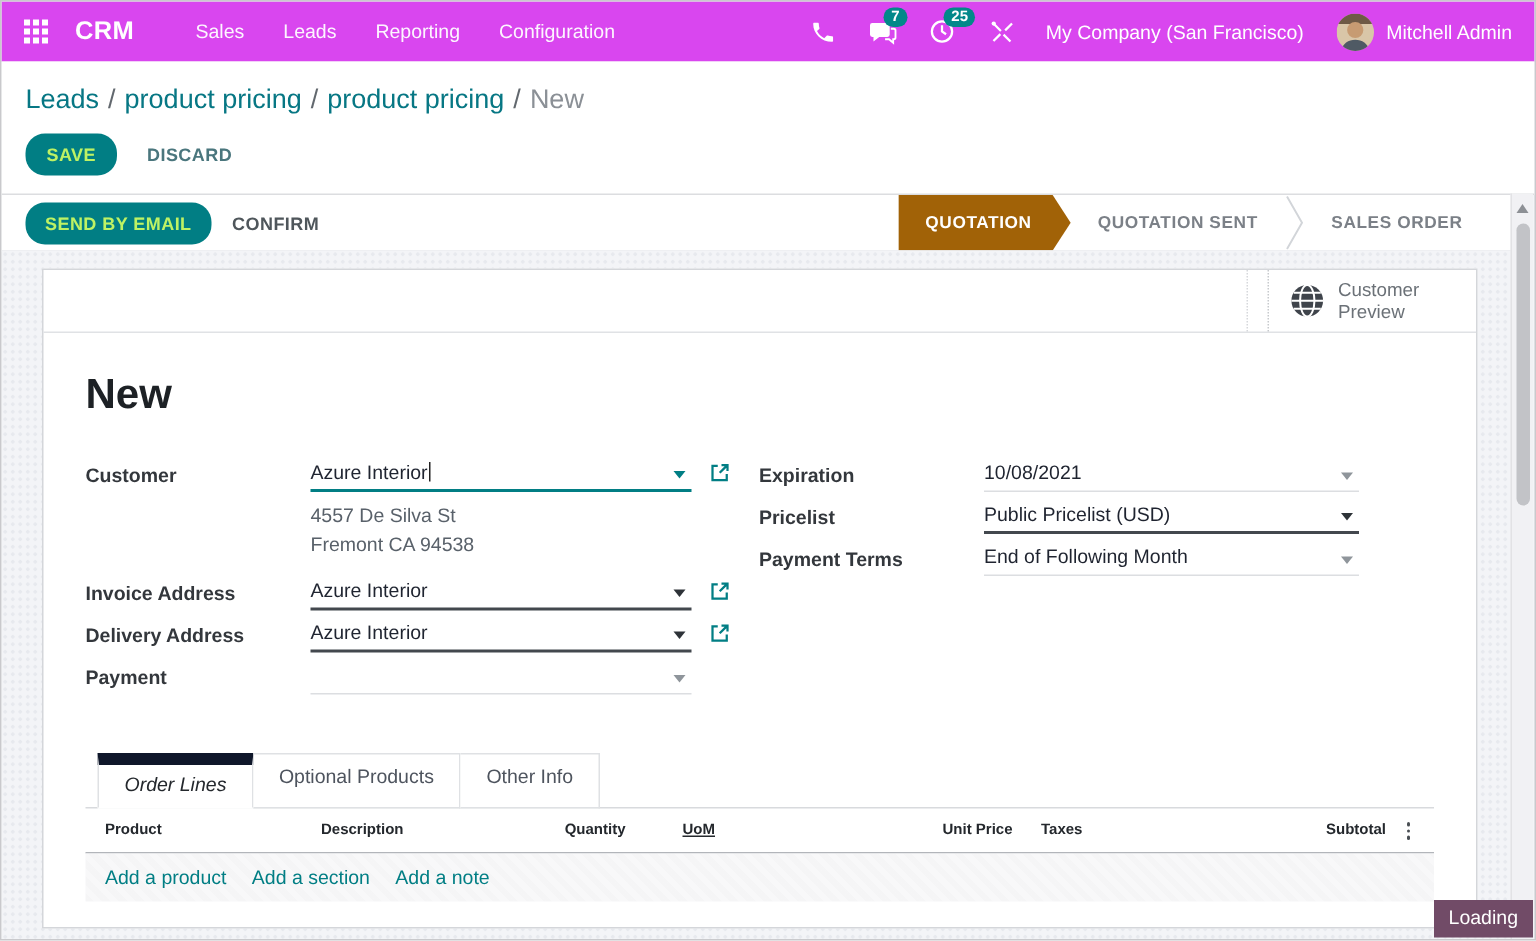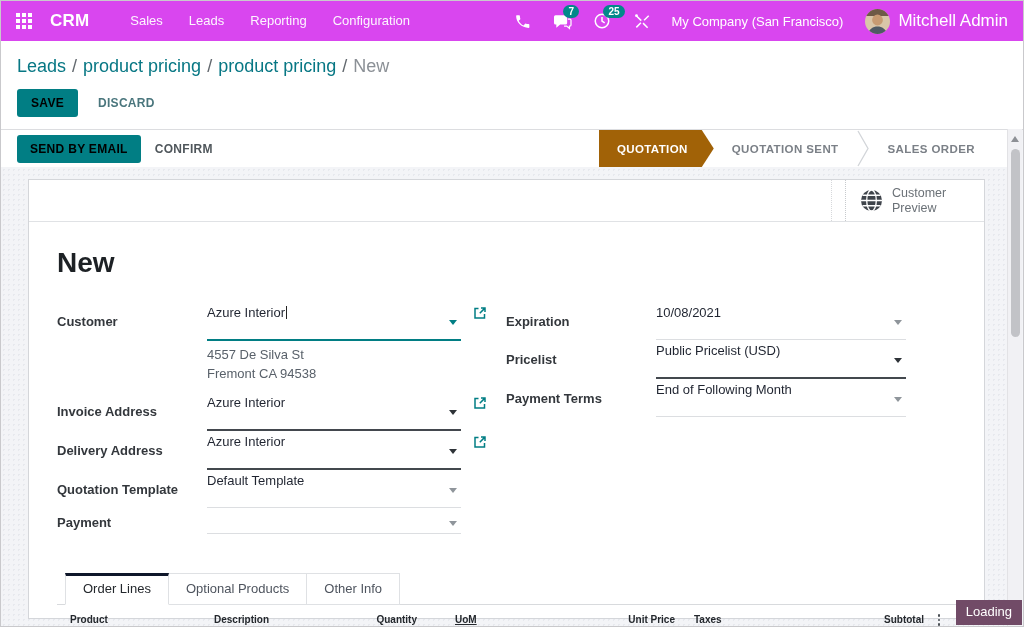--- a/index.html
+++ b/index.html
@@ -16,29 +16,29 @@
   .apps-grid span { background:#fff; width:4px; height:4px; }
   .brand { font-size:17px; font-weight:bold; margin-right:28px; letter-spacing:.2px; }
   .menu-item { font-size:13px; color:rgba(255,255,255,.95); padding:0 13px; line-height:40px; cursor:pointer; }
   .nav-spacer { flex:1; }
   .systray { display:flex; align-items:center; gap:6px; }
   .tray-icon { position:relative; width:34px; height:40px; display:flex; align-items:center; justify-content:center; cursor:pointer; }
   .tray-icon svg { display:block; }
   .badge { position:absolute; top:4px; left:18px; background:#02888a; color:#fff; font-size:10px; font-weight:bold; border-radius:8px; padding:1px 5px; line-height:11px; }
   .company-name { font-size:13px; margin:0 22px 0 12px; cursor:pointer; }
   .avatar { width:25px; height:25px; border-radius:50%; overflow:hidden; margin-right:8px; cursor:pointer; flex:none; }
-  .user-name { font-size:17px; cursor:pointer; }
+  .user-name { font-size:13px; cursor:pointer; }
   
   .control-panel { background:#fff; padding:12px 16px 12px; border-bottom:1px solid #dcdde0; }
   .breadcrumb { font-size:18px; line-height:26px; }
   .breadcrumb .crumb { color:#077784; cursor:pointer; }
   .breadcrumb .sep { color:#62686e; padding:0 6px; }
   .breadcrumb .current { color:#8b9096; }
   .cp-buttons { margin-top:10px; display:flex; align-items:center; gap:14px; }
-  .btn-primary { background:#017e84; color:#000000; border:none; font-family:inherit; font-size:12px; font-weight:bold; letter-spacing:.3px; padding:7px 14px; border-radius:3px; cursor:pointer; }
+  .btn-primary { background:#017e84; color:#bef264; border:none; font-family:inherit; font-size:12px; font-weight:bold; letter-spacing:.3px; padding:7px 14px; border-radius:13px; cursor:pointer; }
   .btn-flat { background:none; border:none; font-family:inherit; font-size:12px; font-weight:bold; letter-spacing:.3px; color:#4a767d; cursor:pointer; padding:7px 6px; }
   
   .statusbar { height:38px; background:#fff; border-bottom:1px solid #d4d6d9; display:flex; align-items:center; padding-left:16px; position:relative; width:1008px; }
   .statusbar .btn-primary { padding:7px 13px; }
   .btn-confirm { color:#4f565b; }
   .stages { position:absolute; right:16px; top:0; height:37px; display:flex; align-items:stretch; }
   .stage { display:flex; align-items:center; font-size:11.5px; font-weight:bold; letter-spacing:.4px; color:#7b8087; padding:0 18px; cursor:pointer; }
   .stage.active { background:#a16207; color:#fff; clip-path:polygon(0 0, calc(100% - 12px) 0, 100% 50%, calc(100% - 12px) 100%, 0 100%); padding:0 26px 0 18px; }
   .stage-sep { width:13px; height:37px; flex:none; }
   
@@ -49,35 +49,35 @@
   .sheet { width:957px; height:440px; background:#fff; border:1px solid #d4d6da; position:relative; }
   .button-box { height:42px; border-bottom:1px solid #e0e2e5; position:relative; }
   .preview-btn { position:absolute; right:0; top:0; height:41px; width:139px; display:flex; align-items:center; gap:9px; padding-left:14px; border-left:1px dotted #c7cacd; cursor:pointer; }
   .preview-btn::before { content:""; position:absolute; left:-15px; top:0; height:100%; border-left:1px dotted #d6d8db; }
   .preview-label { font-size:12.5px; color:#6b7177; line-height:15px; }
   .sheet-body { padding:0 28px; }
   .page-title { font-size:28px; font-weight:bold; color:#1d2125; margin:25px 0 23px; }
   .form-grid { display:grid; grid-template-columns:449px 1fr; }
   .o-row { display:flex; align-items:center; min-height:28px; }
   .o-label { width:150px; flex:none; font-size:13px; font-weight:bold; color:#33373c; }
-  .o-field { position:relative; width:254px; border-bottom:1px solid #dcdee1; padding:3px 18px 19px 0; font-size:13px; color:#1f2430; min-height:24px; cursor:text; }
+  .o-field { position:relative; width:254px; border-bottom:1px solid #dcdee1; padding:3px 18px 4px 0; font-size:13px; color:#1f2430; min-height:24px; cursor:text; }
   .col-right .o-field { width:250px; }
   .o-field.req { border-bottom:2px solid #43484e; }
   .o-field.focused { border-bottom:2px solid #017e84; }
   .caret { position:absolute; right:4px; top:50%; margin-top:-1px; width:0; height:0; border-left:4.5px solid transparent; border-right:4.5px solid transparent; border-top:5px solid #8f959b; cursor:pointer; }
   .caret.dark { border-top-color:#2e3338; }
   .caret.teal { border-top-color:#017e84; }
   .ext-link { position:absolute; right:-26px; top:4px; cursor:pointer; }
   .text-cursor { display:inline-block; width:1px; height:13px; background:#222; vertical-align:-2px; margin-left:1px; }
   .address { font-size:13px; color:#59616a; line-height:19px; margin:4px 0 9px 150px; }
   
   .tabs-row { display:flex; margin-top:37px; border-bottom:1px solid #d8dadd; padding-left:8px; }
   .tab { font-size:13px; color:#4e545e; padding:7px 17px 8px; border:1px solid #dfe1e4; border-left:none; background:#fff; cursor:pointer; margin-bottom:-1px; }
   .tab:first-child { border-left:1px solid #dfe1e4; }
-  .tab.active { border-top:3px solid #0f172a; border-bottom:1px solid #fff; padding-top:5px; color:#24282d; }
+  .tab.active { border-top:8px solid #0f172a; border-bottom:1px solid #fff; padding-top:5px; color:#24282d;font-style:italic; }
   .table-head { display:flex; align-items:center; padding:7px 0 6px; border-bottom:1px solid #b2b5ba; font-size:10px; font-weight:bold; color:#24282d; }
   .th { white-space:nowrap; }
   .th-product { width:157px; padding-left:13px; }
   .th-desc { width:140px; }
   .th-qty { width:63px; text-align:right; }
   .th-uom { width:110px; padding-left:38px;text-decoration:underline; }
   .th-unit { width:148px; text-align:right; }
   .th-taxes { width:160px; padding-left:19px; }
   .th-subtotal { width:89px; text-align:right; }
   .th-menu { flex:1; display:flex; justify-content:flex-end; padding-right:14px; }
@@ -225,27 +225,20 @@
           </div>
           <div class="o-row">
             <span class="o-label">Delivery Address</span>
             <div class="o-field req">
               <span>Azure Interior</span>
               <span class="caret dark"></span>
               <svg class="ext-link" width="14" height="14" viewBox="0 0 14 14">
                   <path d="M5.5 2.5H2v9.5h9.5V8" fill="none" stroke="#017e84" stroke-width="1.5"></path>
                   <path d="M8 2h4v4M11.6 2.4L6.8 7.2" fill="none" stroke="#017e84" stroke-width="1.5"></path>
                 </svg>
-            </div>
-          </div>
-          <div class="o-row">
-            <span class="o-label">Quotation Template</span>
-            <div class="o-field">
-              <span>Default Template</span>
-              <span class="caret"></span>
             </div>
           </div>
           <div class="o-row">
             <span class="o-label">Payment</span>
             <div class="o-field">
               <span></span>
               <span class="caret"></span>
             </div>
           </div>
         </div>

